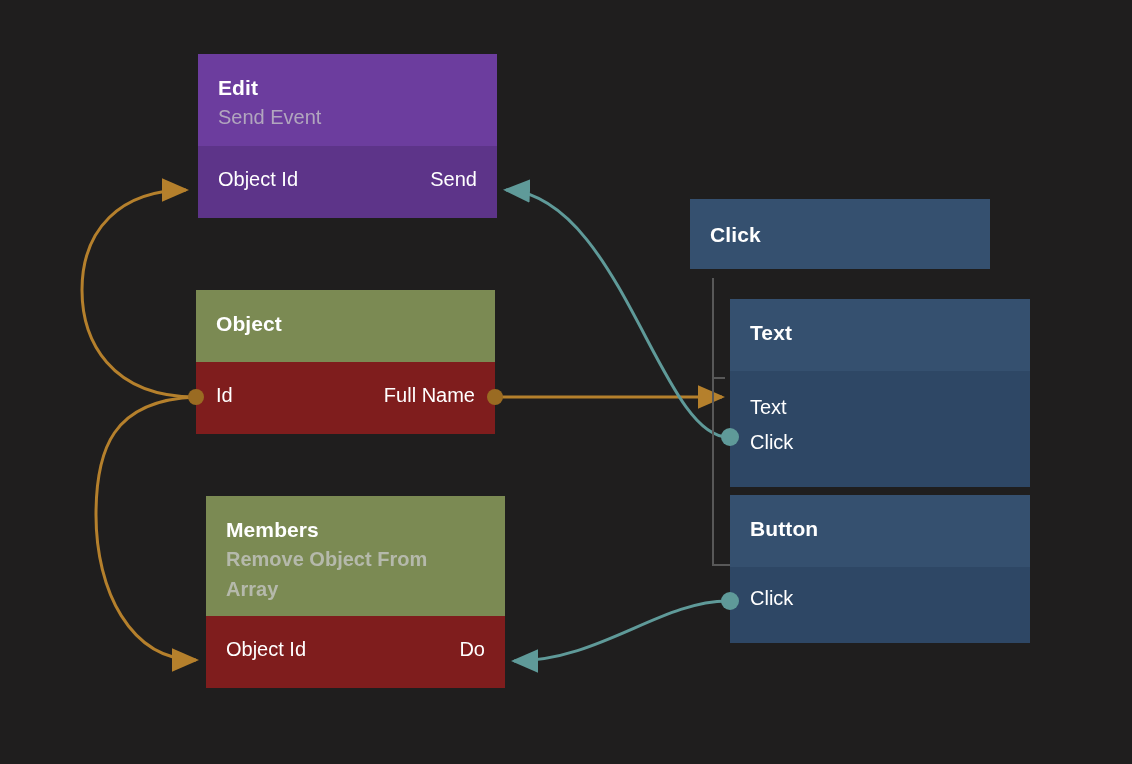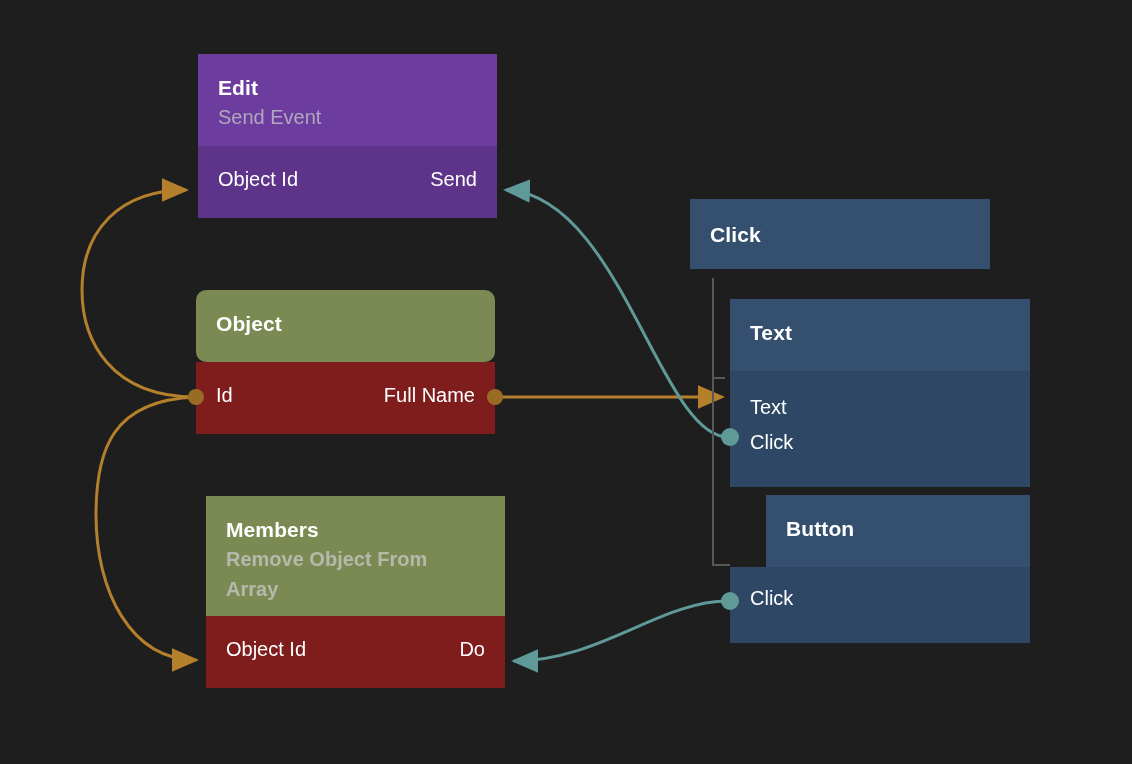--- a/index.html
+++ b/index.html
@@ -124,21 +124,21 @@
     </div>
     <div class="node-body">
       <div class="port-row">
         <span class="port-left">Object Id</span>
         <span class="port-right">Send</span>
       </div>
     </div>
   </div>
 
   <div class="node node-olive" style="left:196px; top:290px; width:299px;">
-    <div class="node-header" style="padding-bottom:24px;border-radius:10px;">
+    <div class="node-header" style="padding-bottom:24px;">
       <div class="node-title">Object</div>
     </div>
     <div class="node-body">
       <div class="port-row">
         <span class="port-left">Id</span>
         <span class="port-right">Full Name</span>
       </div>
     </div>
   </div>
 
@@ -169,21 +169,21 @@
       <div class="port-row" style="height:40px;">
         <span class="port-left">Text</span>
       </div>
       <div class="port-row" style="height:30px;">
         <span class="port-left">Click</span>
       </div>
     </div>
   </div>
 
   <div class="node node-blue" style="left:730px; top:495px; width:300px;">
-    <div class="node-header" style="padding-bottom:24px;margin-left:36px;">
+    <div class="node-header" style="padding-bottom:24px;">
       <div class="node-title">Button</div>
     </div>
     <div class="node-body" style="padding-top:16px; padding-bottom:30px;">
       <div class="port-row" style="height:30px;">
         <span class="port-left">Click</span>
       </div>
     </div>
   </div>
 
   <svg width="1132" height="764" viewBox="0 0 1132 764" style="position:absolute; left:0; top:0; pointer-events:none;">

